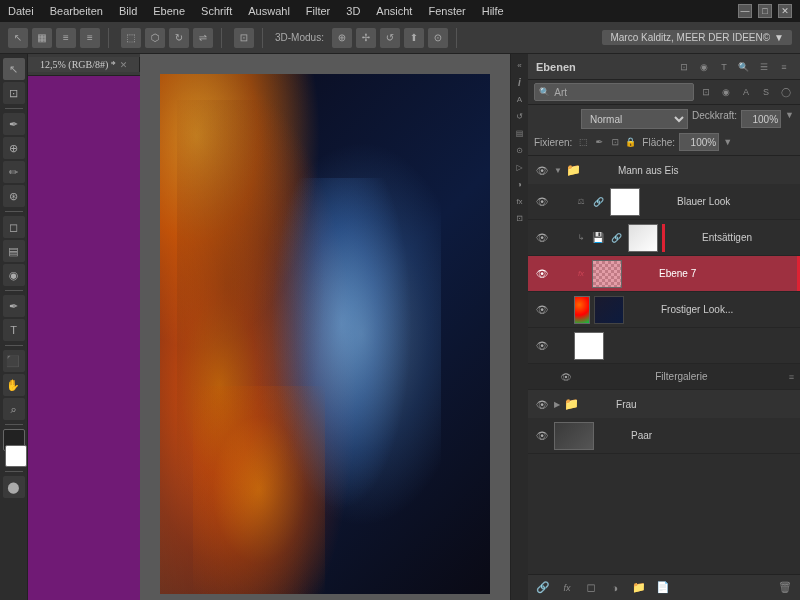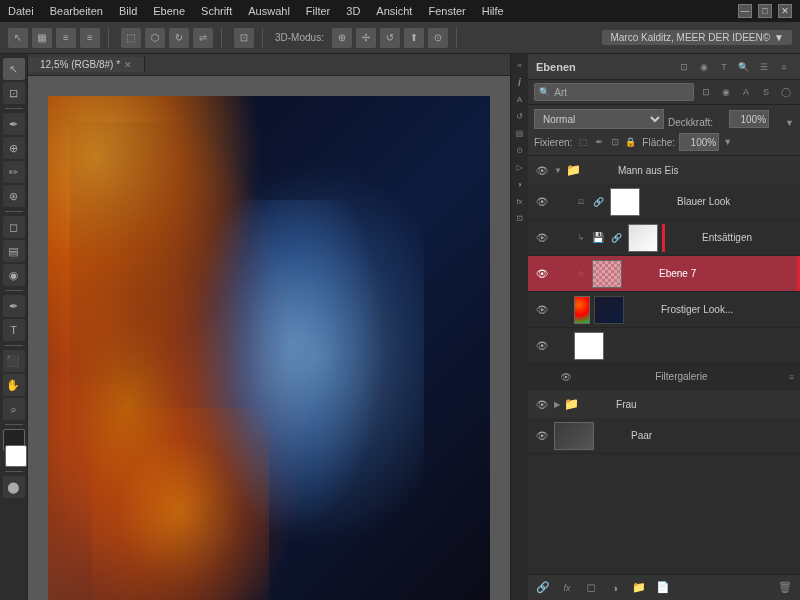--- a/index.html
+++ b/index.html
@@ -20,21 +20,21 @@
     
     .workspace { display: flex; flex: 1; overflow: hidden; }
 
     
     .toolbox { width: 28px; background: #2d2d2d; border-right: 1px solid #222; display: flex; flex-direction: column; align-items: center; padding: 4px 2px; gap: 2px; flex-shrink: 0; }
     .tool-btn { width: 22px; height: 22px; background: #3a3a3a; border-radius: 2px; display: flex; align-items: center; justify-content: center; cursor: pointer; font-size: 11px; color: #aaa; }
     .tool-btn.active { background: #555; }
     .tool-sep { width: 18px; height: 1px; background: #555; margin: 2px 0; }
 
     
-    .canvas-area { flex: 1; background: #701a75; display: flex; flex-direction: column; overflow: hidden; }
+    .canvas-area { flex: 1; background: #701a75; display: flex; overflow: hidden; font-family: Liberation Serif, serif; }
     .canvas-tabs { height: 22px; background: #3a3a3a; display: flex; align-items: center; border-bottom: 1px solid #222; }
     .canvas-tab { padding: 2px 12px; font-size: 10px; color: #ccc; background: #4a4a4a; border-right: 1px solid #222; cursor: pointer; display: flex; align-items: center; gap: 4px; }
     .canvas-tab.active { background: #404040; }
     .canvas-tab-close { font-size: 9px; color: #888; cursor: pointer; }
     .canvas-scroll-area { flex: 1; overflow: hidden; position: relative; background: #595959; display: flex; align-items: flex-start; justify-content: flex-start; padding: 20px; }
     .canvas-image { width: 450px; height: 520px; background: #1a1a2e; position: relative; overflow: hidden; }
 
     
     .canvas-bg { position: absolute; inset: 0; background: linear-gradient(135deg, #0a0a1a 0%, #0d1b3e 50%, #0a0a15 100%); }
     .fire-left { position: absolute; left: 0; top: 0; width: 60%; height: 100%; background: radial-gradient(ellipse at 30% 60%, rgba(255,140,0,0.8) 0%, rgba(255,80,0,0.6) 20%, rgba(200,50,0,0.4) 40%, transparent 70%); }
@@ -48,22 +48,22 @@
     .layers-panel { flex: 1; display: flex; flex-direction: column; overflow: hidden; }
     .layers-header { height: 26px; background: #3a3a3a; display: flex; align-items: center; justify-content: space-between; padding: 0 8px; border-bottom: 1px solid #222; }
     .layers-header-title { font-size: 11px; font-weight: bold; color: #ccc; }
     .layers-header-icons { display: flex; gap: 4px; align-items: center; }
     .h-icon { width: 16px; height: 16px; display: flex; align-items: center; justify-content: center; font-size: 9px; color: #888; cursor: pointer; }
 
     
     .layer-controls { padding: 4px 6px; background: #333; border-bottom: 1px solid #222; display: flex; flex-direction: column; gap: 4px; }
     .layer-row1 { display: flex; align-items: center; gap: 4px; }
     .layer-row2 { display: flex; align-items: center; gap: 4px; }
-    .blend-mode-select { background: #555; border: 1px solid #666; color: #ccc; font-size: 10px; padding: 2px 4px; flex: 1; height: 20px; }
-    .opacity-row { display: flex; align-items: flex-end; gap: 16px; flex: 1; }
+    .blend-mode-select { background: #555; border: 1px solid #666; color: #ccc; font-size: 10px; padding: 2px 4px; flex: 1; height: 20px; margin-left: 47px; }
+    .opacity-row { display: flex; align-items: flex-start; gap: 4px; flex: 1; }
     .opacity-label { font-size: 10px; color: #aaa; }
     .opacity-input { background: #555; border: 1px solid #666; color: #ccc; font-size: 10px; width: 40px; height: 18px; text-align: right; padding: 0 2px; }
     .lock-icons { display: flex; gap: 2px; align-items: center; }
     .lock-icon { font-size: 9px; color: #888; cursor: pointer; width: 14px; height: 14px; display: flex; align-items: center; justify-content: center; }
     .fill-row { display: flex; align-items: center; gap: 4px; flex: 1; }
 
     
     .layers-list { flex: 1; overflow-y: auto; overflow-x: hidden; background: #2d2d2d; }
     .layers-list::-webkit-scrollbar { width: 8px; }
     .layers-list::-webkit-scrollbar-track { background: #2a2a2a; }

